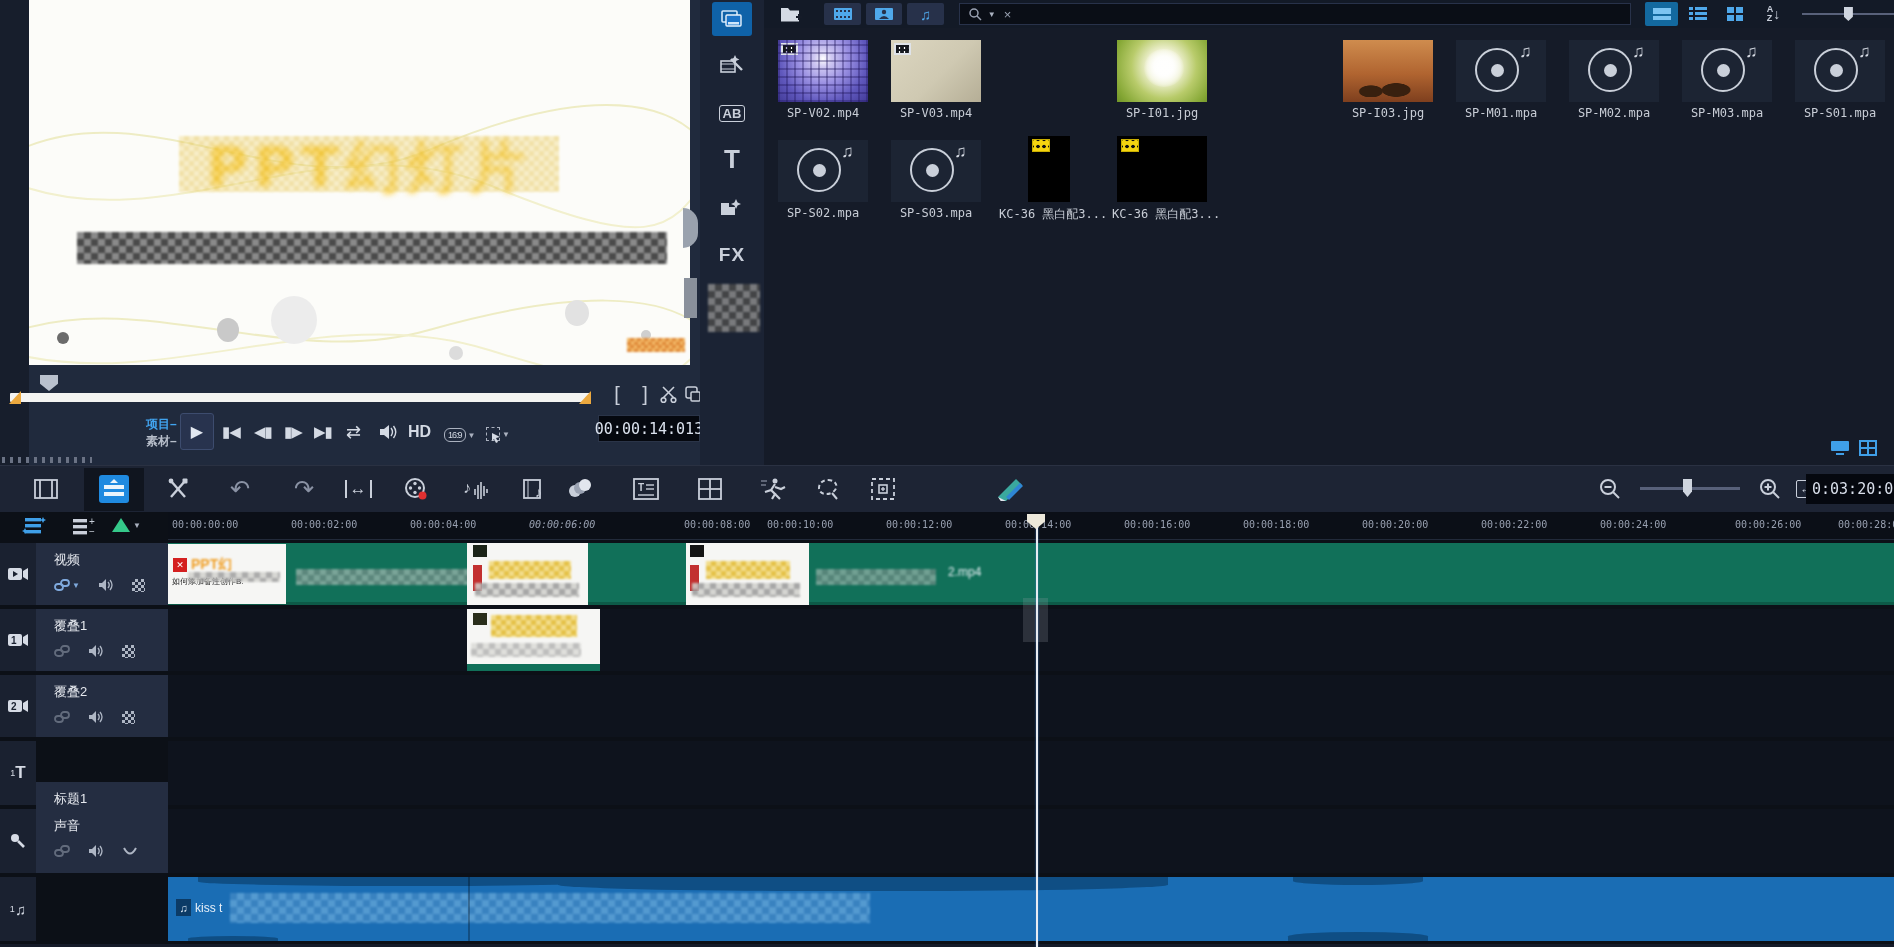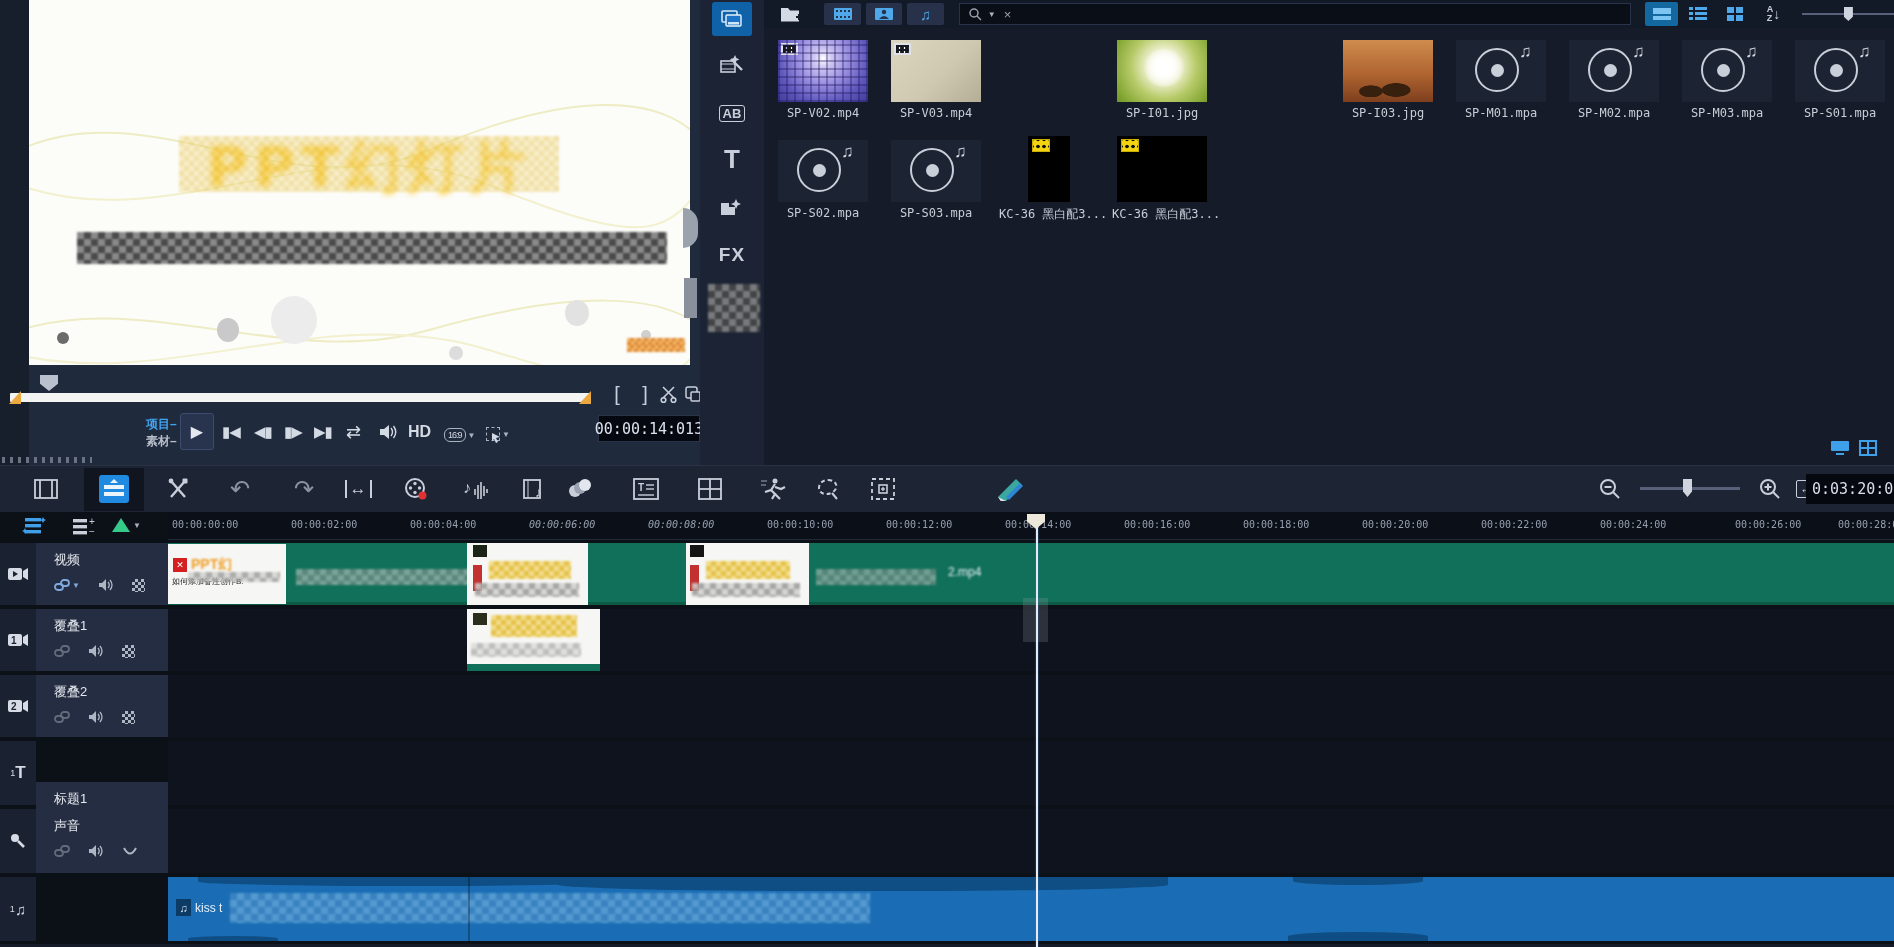--- a/index.html
+++ b/index.html
@@ -610,21 +610,21 @@
         <span class="mini-caret">▼</span>
       </div>
     </div>
 
     <div id="ruler" class="abs"></div>
 
     <span class="ruler-lbl" style="left:172px;">00:00:00:00</span>
     <span class="ruler-lbl" style="left:291px;">00:00:02:00</span>
     <span class="ruler-lbl" style="left:410px;">00:00:04:00</span>
     <span class="ruler-lbl" style="left:529px;font-style:italic;">00:00:06:00</span>
-    <span class="ruler-lbl" style="left:648px;font-style:italic;">00:00:08:00</span>
+    <span class="ruler-lbl" style="left:684px;">00:00:08:00</span>
     <span class="ruler-lbl" style="left:767px;">00:00:10:00</span>
     <span class="ruler-lbl" style="left:886px;">00:00:12:00</span>
     <span class="ruler-lbl" style="left:1005px;">00:00:14:00</span>
     <span class="ruler-lbl" style="left:1124px;">00:00:16:00</span>
     <span class="ruler-lbl" style="left:1243px;">00:00:18:00</span>
     <span class="ruler-lbl" style="left:1362px;">00:00:20:00</span>
     <span class="ruler-lbl" style="left:1481px;">00:00:22:00</span>
     <span class="ruler-lbl" style="left:1600px;">00:00:24:00</span>
     <span class="ruler-lbl" style="left:1719px;margin-left:16px;">00:00:26:00</span>
     <span class="ruler-lbl" style="left:1838px;">00:00:28:00</span>

